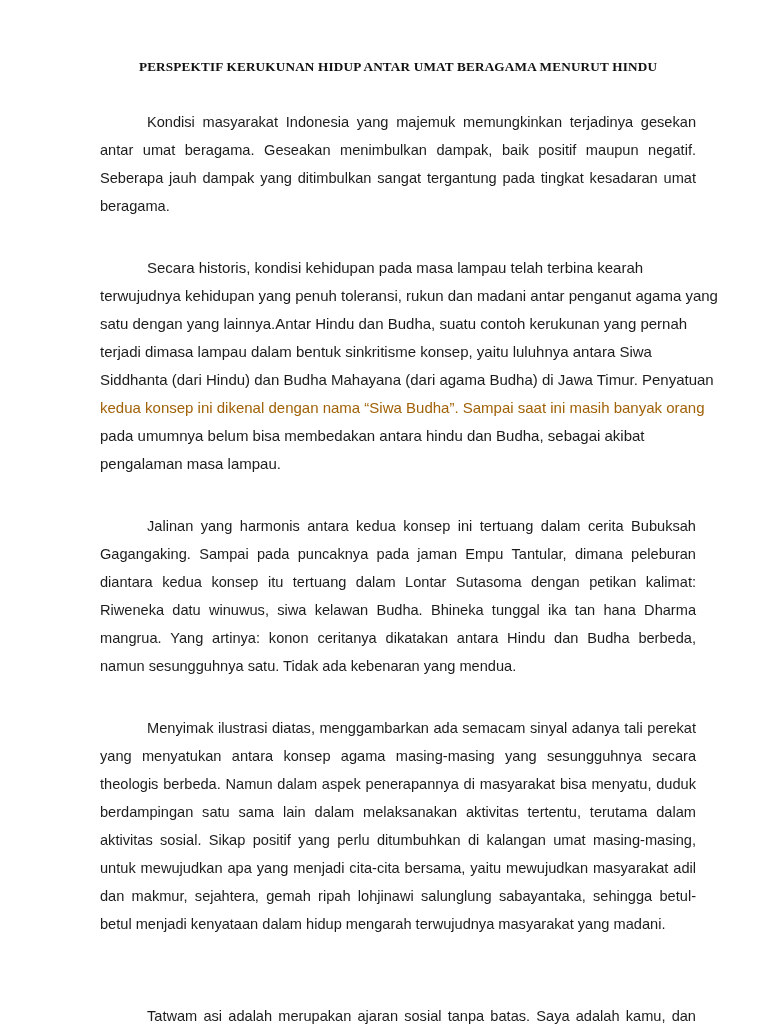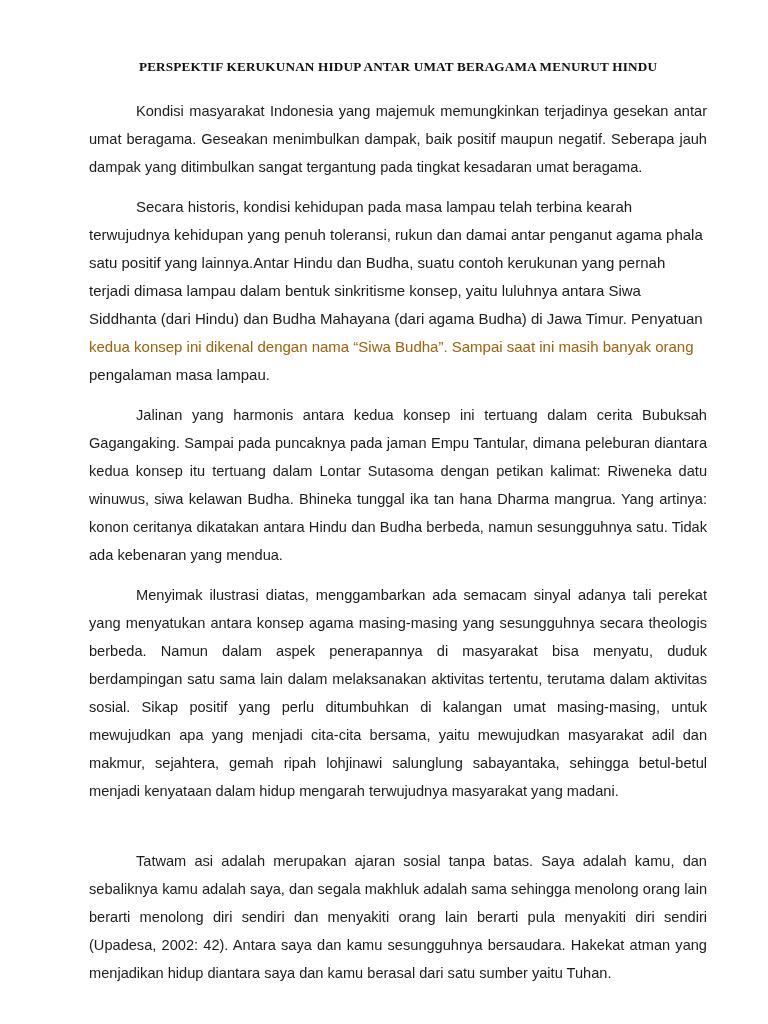--- a/index.html
+++ b/index.html
@@ -43,21 +43,21 @@
     line-height: 1.35;
     white-space: nowrap;
   }
 
   .para {
     font-size: 14.6px;
     line-height: 28px;
     text-align: justify;
     text-justify: inter-word;
     color: #1c1c1c;
-    margin: 1px;
+    margin: 12px;
     padding: 0;
   }
 
   .para.indent {
     text-indent: 47px;
   }
 
   
   .gap-title   { height: 20px; }
   .gap-para    { height: 10px; }
@@ -113,25 +113,26 @@
     <h1 class="doc-title">PERSPEKTIF KERUKUNAN HIDUP ANTAR UMAT BERAGAMA MENURUT HINDU</h1>
 
     <div class="gap-title"></div>
 
     <p class="para indent">Kondisi masyarakat Indonesia yang majemuk memungkinkan terjadinya gesekan antar umat beragama. Geseakan menimbulkan dampak, baik positif maupun negatif. Seberapa jauh dampak yang ditimbulkan sangat tergantung pada tingkat kesadaran umat beragama.</p>
 
     <div class="gap-para"></div>
 
     <div class="para">
       <span class="linebox stretch" style="text-indent:47px;">Secara historis, kondisi kehidupan pada masa lampau telah terbina kearah</span>
-      <span class="linebox stretch">terwujudnya kehidupan yang penuh toleransi, rukun dan damai antar penganut agama phala</span>
-      <span class="linebox stretch">satu positif yang lainnya.Antar Hindu dan Budha, suatu contoh kerukunan yang pernah</span>
+      <span class="linebox stretch">terwujudnya kehidupan yang penuh toleransi, rukun dan madani antar penganut agama yang</span>
+      <span class="linebox stretch">satu dengan yang lainnya.Antar Hindu dan Budha, suatu contoh kerukunan yang pernah</span>
       <span class="linebox stretch">terjadi dimasa lampau dalam bentuk sinkritisme konsep, yaitu luluhnya antara Siwa</span>
       <span class="linebox stretch">Siddhanta (dari Hindu) dan Budha Mahayana (dari agama Budha) di Jawa Timur. Penyatuan</span>
       <span class="linebox stretch faded">kedua konsep ini dikenal dengan nama “Siwa Budha”. Sampai saat ini masih banyak orang</span>
+      <span class="linebox stretch">pada umumnya belum bisa membedakan antara hindu dan Budha, sebagai akibat</span>
       <span class="linebox last">pengalaman masa lampau.</span>
     </div>
 
     <div class="gap-para"></div>
 
     <p class="para indent">Jalinan yang harmonis antara kedua konsep ini tertuang dalam cerita Bubuksah Gagangaking. Sampai pada puncaknya pada jaman Empu Tantular, dimana peleburan diantara kedua konsep itu tertuang dalam Lontar Sutasoma dengan petikan kalimat: Riweneka datu winuwus, siwa kelawan Budha. Bhineka tunggal ika tan hana Dharma mangrua. Yang artinya: konon ceritanya dikatakan antara Hindu dan Budha berbeda, namun sesungguhnya satu. Tidak ada kebenaran yang mendua.</p>
 
     <div class="gap-para"></div>
 
     <p class="para indent">Menyimak ilustrasi diatas, menggambarkan ada semacam sinyal adanya tali perekat yang menyatukan antara konsep agama masing-masing yang sesungguhnya secara theologis berbeda. Namun dalam aspek penerapannya di masyarakat bisa menyatu, duduk berdampingan satu sama lain dalam melaksanakan aktivitas tertentu, terutama dalam aktivitas sosial. Sikap positif yang perlu ditumbuhkan di kalangan umat masing-masing, untuk mewujudkan apa yang menjadi cita-cita bersama, yaitu mewujudkan masyarakat adil dan makmur, sejahtera, gemah ripah lohjinawi salunglung sabayantaka, sehingga betul-betul menjadi kenyataan dalam hidup mengarah terwujudnya masyarakat yang madani.</p>

